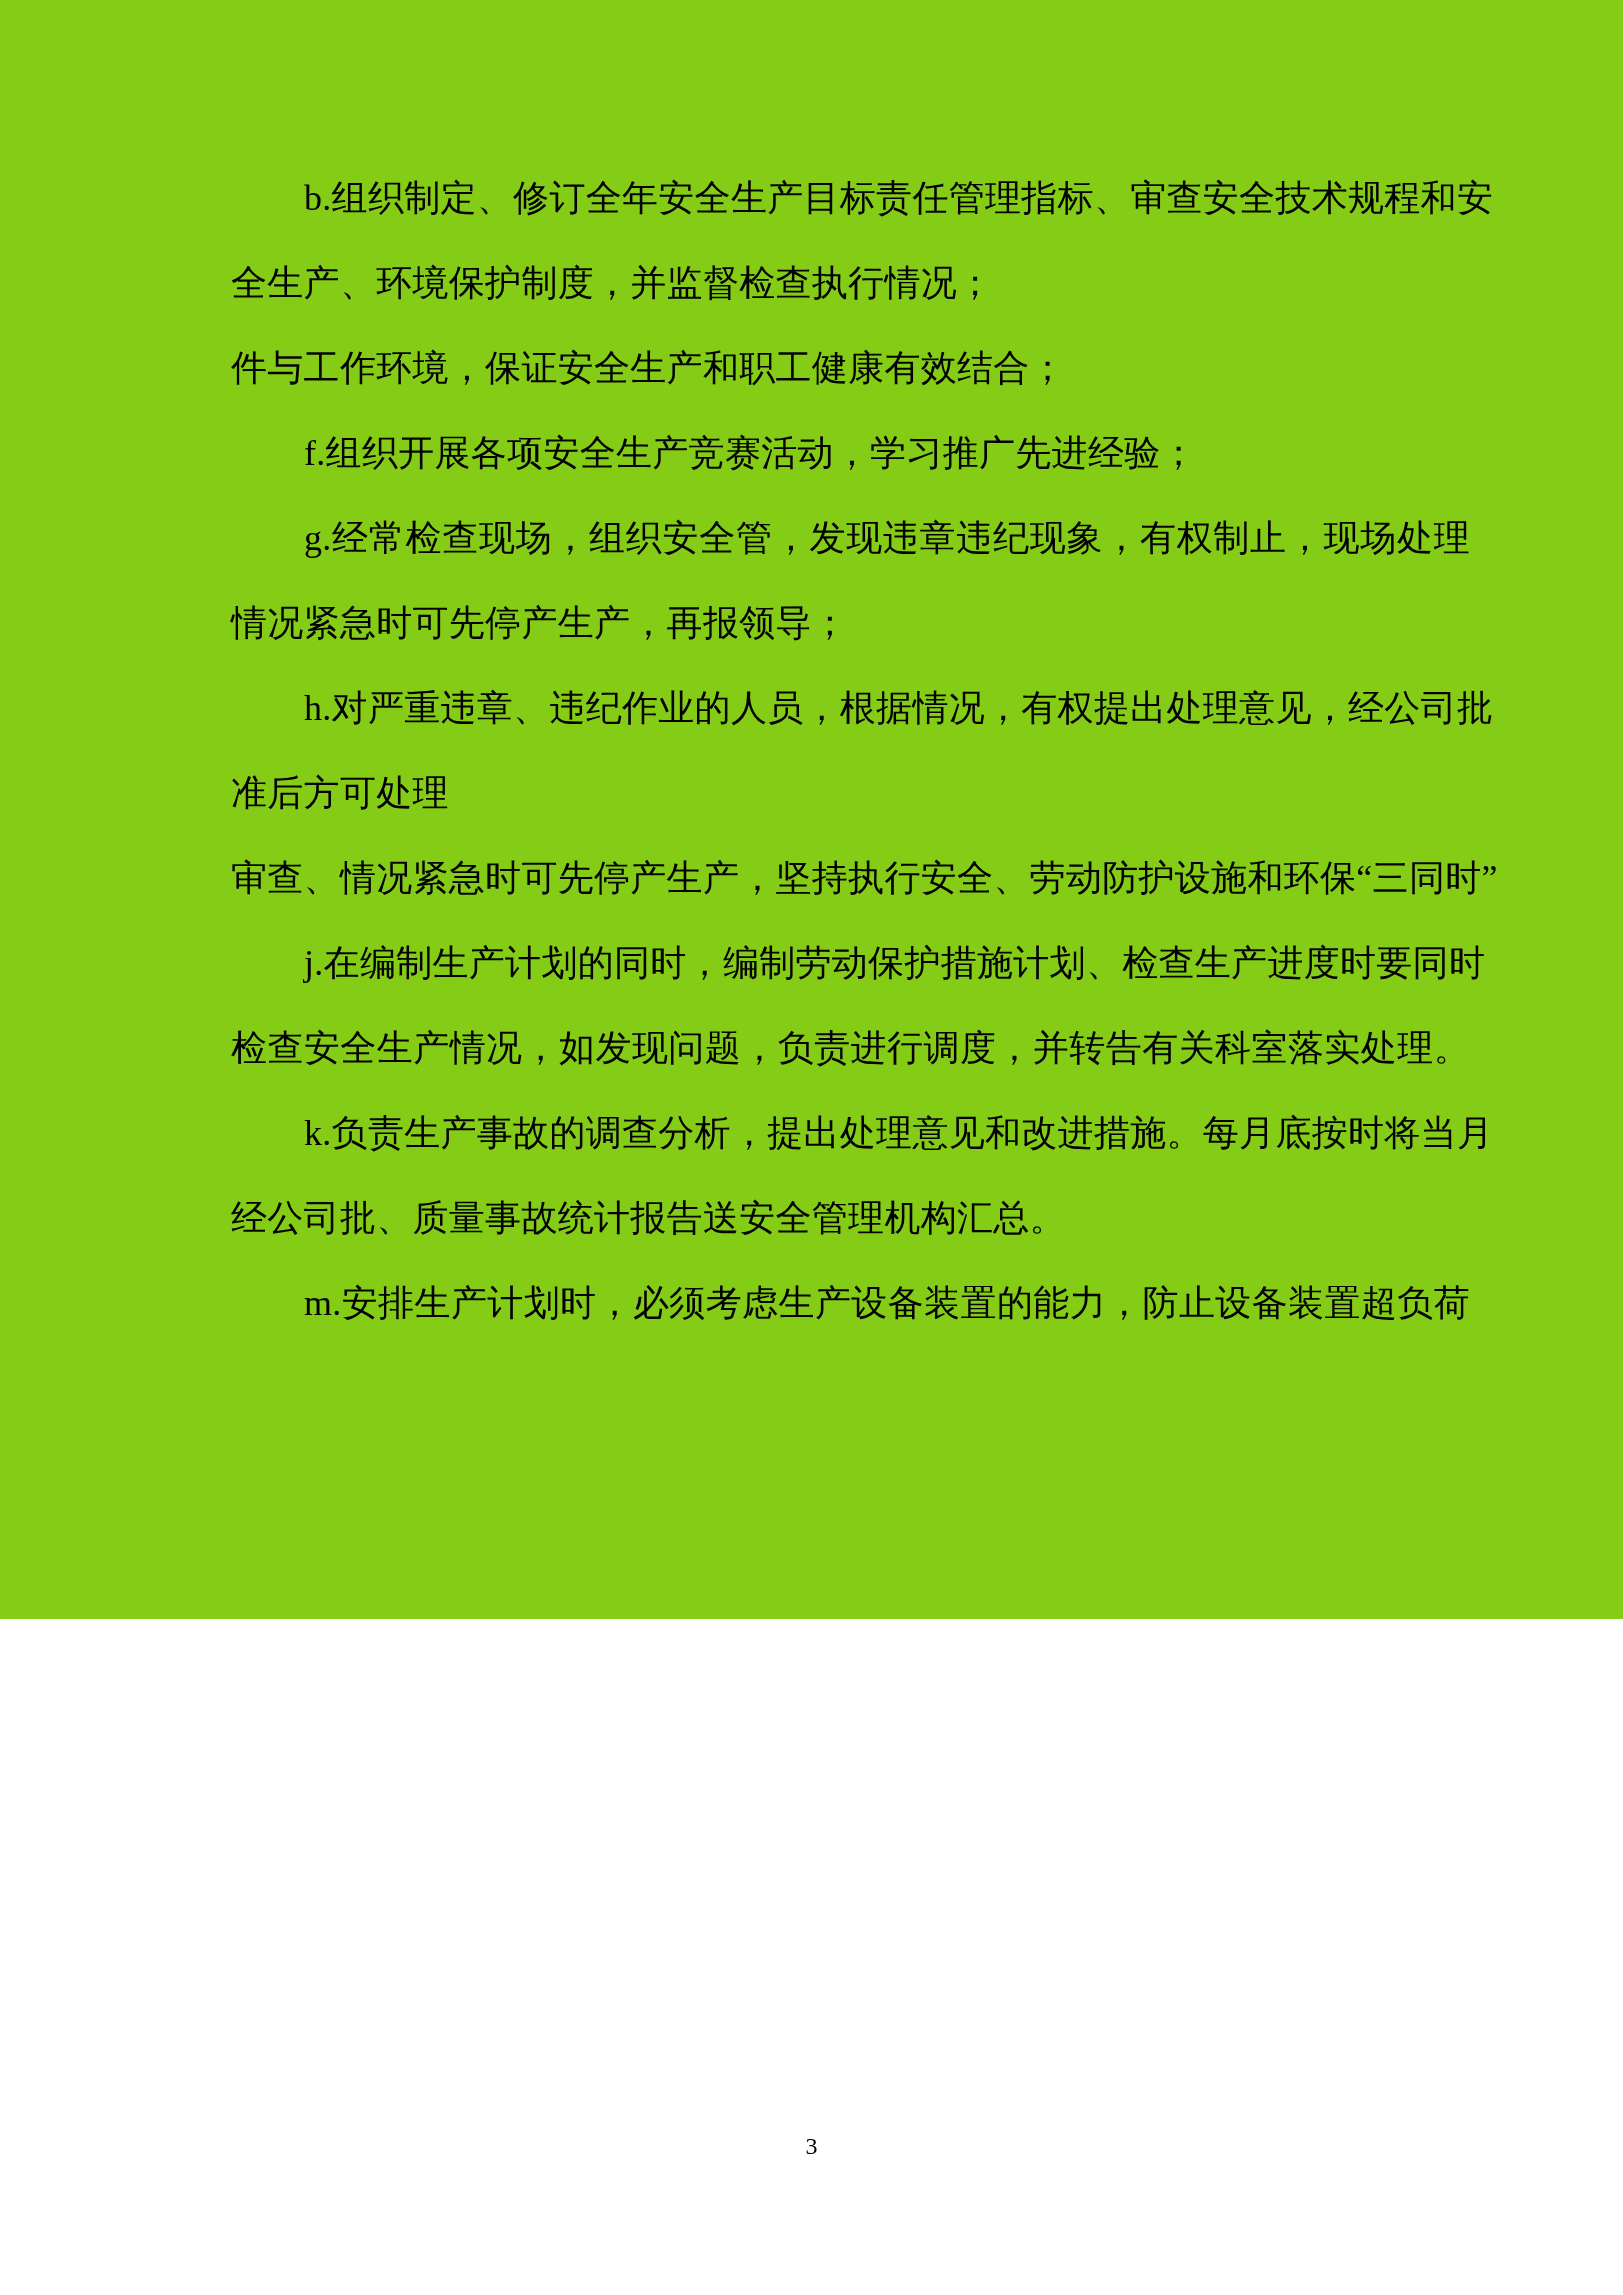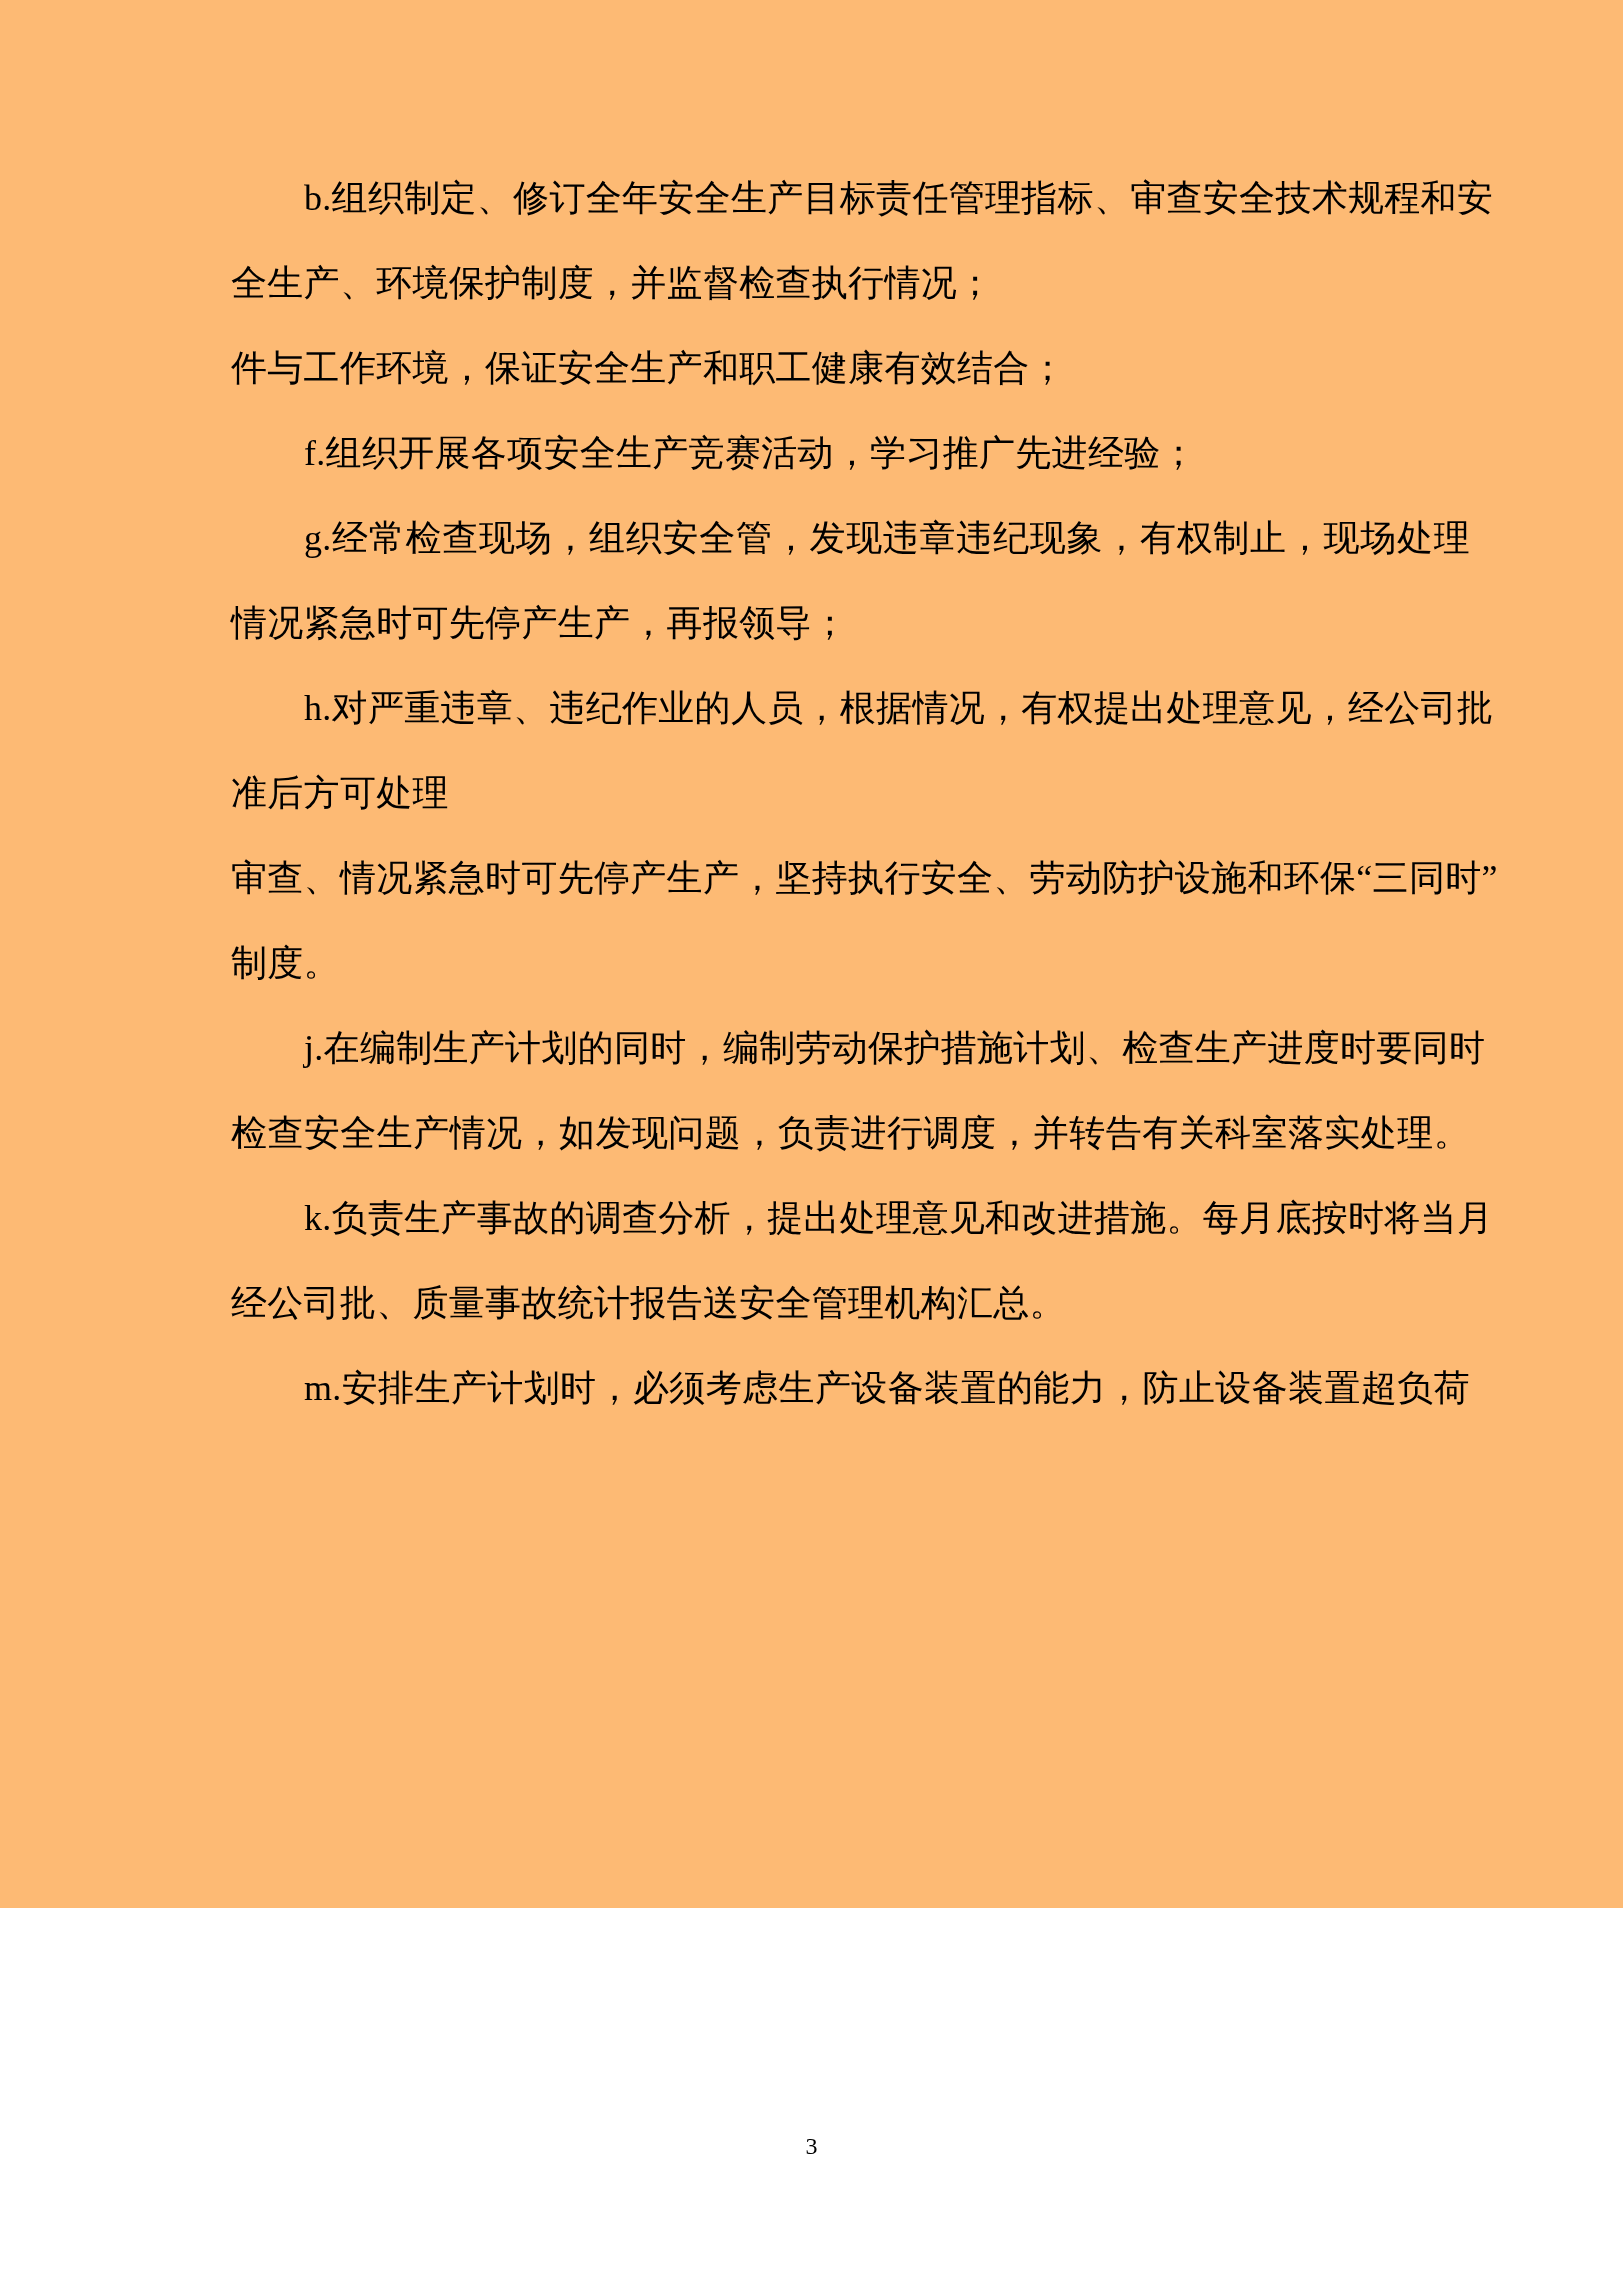--- a/index.html
+++ b/index.html
@@ -13,22 +13,22 @@
     position: relative;
     overflow: hidden;
     font-family: "Liberation Serif", "DejaVu Serif", serif;
     color: #000000;
   }
   .page {
     position: absolute;
     left: 0;
     top: 0;
     width: 1623px;
-    height: 1908px;
-    background: #fdba74;
+    height: 1619px;
+    background: #84cc16;
   }
   .body-text {
     position: absolute;
     left: 158px;
     top: 156px;
     width: 1312px;
   }
   .para {
     margin: 0;
     font-size: 36px;
@@ -87,21 +87,20 @@
       <span class="line">情况紧急时可先停产生产，再报领导；</span>
     </div>
 
     <div class="para">
       <span class="line first full">h.对严重违章、违纪作业的人员，根据情况，有权提出处理意见，经公司批</span>
       <span class="line">准后方可处理</span>
     </div>
 
     <div class="para">
       <span class="line full">审查、情况紧急时可先停产生产，坚持执行安全、劳动防护设施和环保“三同时”</span>
-      <span class="line">制度。</span>
     </div>
 
     <div class="para">
       <span class="line first full">j.在编制生产计划的同时，编制劳动保护措施计划、检查生产进度时要同时</span>
       <span class="line full">检查安全生产情况，如发现问题，负责进行调度，并转告有关科室落实处理。</span>
     </div>
 
     <div class="para">
       <span class="line first full">k.负责生产事故的调查分析，提出处理意见和改进措施。每月底按时将当月</span>
       <span class="line">经公司批、质量事故统计报告送安全管理机构汇总。</span>

